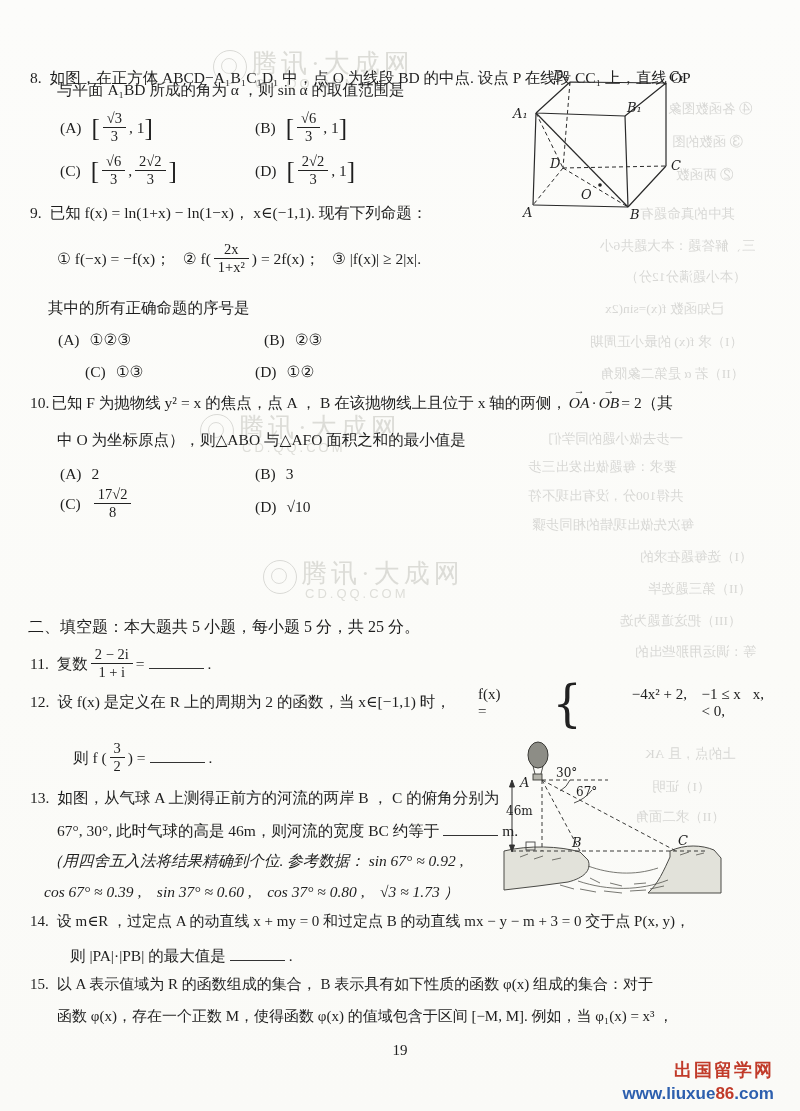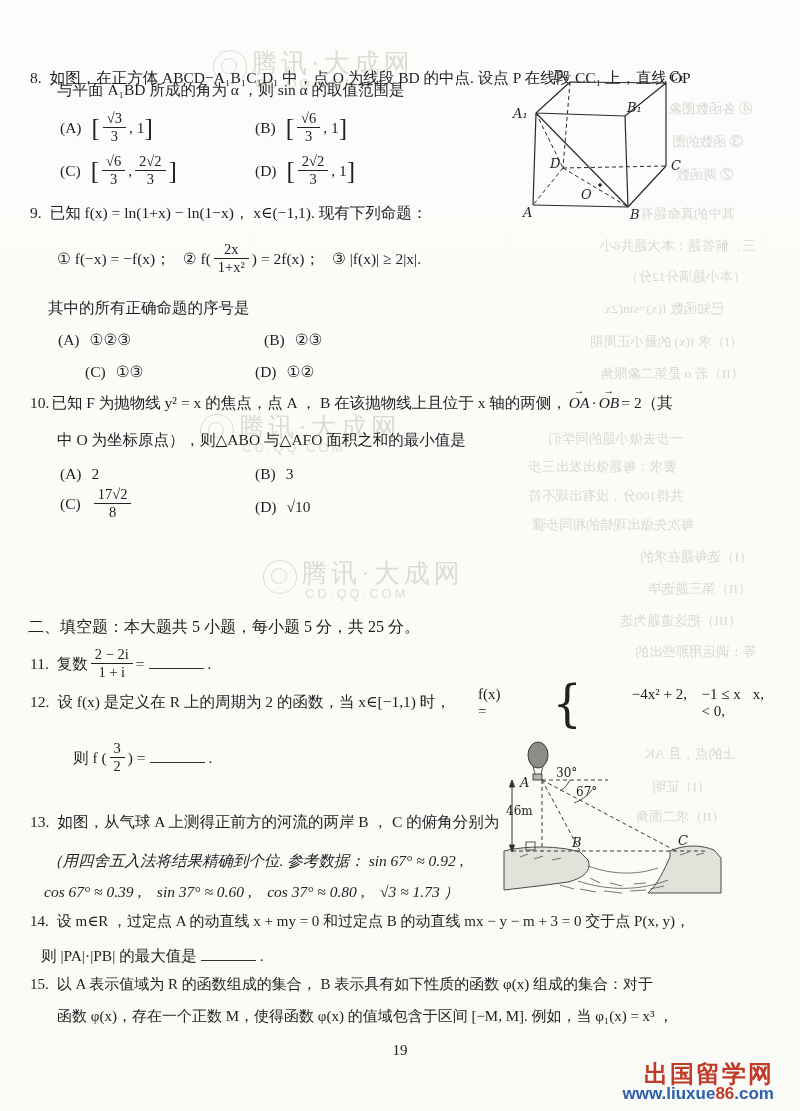--- a/index.html
+++ b/index.html
@@ -47,21 +47,21 @@
   .wm .ring{position:absolute;width:32px;height:32px;border:1.6px solid #dadad6;
       border-radius:50%;left:0;top:4px;}
   .wm .ring::after{content:"";position:absolute;left:7px;top:7px;width:14px;height:14px;
       border:1.3px solid #dcdcd8;border-radius:50%;}
   .wm .nm{position:absolute;left:38px;top:0;font-size:26px;letter-spacing:4px;
       white-space:nowrap;color:#dcdcd7;}
   .wm .lu{position:absolute;left:42px;top:30px;font-size:13px;letter-spacing:3px;
       white-space:nowrap;color:#dedeD9;font-family:"Liberation Sans",sans-serif;}
   
   .pageno{position:absolute;left:0;width:100%;text-align:center;top:1042px;font-size:15px;}
-  .site{position:absolute;right:26px;top:1058px;font-size:24px;font-weight:bold;
+  .site{position:absolute;right:26px;top:1058px;font-size:18px;font-weight:bold;
       letter-spacing:2px;color:#c13b2a;font-family:"Liberation Sans",sans-serif;}
   .url{position:absolute;right:26px;top:1084px;font-size:17px;font-weight:bold;
       color:#2d5fae;font-family:"Liberation Sans",sans-serif;}
   .url .num{color:#c13b2a;}
   svg text{font-family:"DejaVu Serif","Liberation Serif",serif;font-size:13px;
       font-style:italic;fill:#1e1e1e;}
   svg .dim{font-size:12px;font-style:normal;}
 </style>
 </head>
 <body>
@@ -237,22 +237,25 @@
         </span>
     </span>
   </div>
   <div class="tl" style="left:57px;top:742px;margin-left:16px;">
     <span>则 f (</span><span class="fr">
         <span class="n">3</span>
         <span class="d">2</span>
       </span><span>) =</span><span class="blk"></span><span>.</span>
   </div>
 
-  <div class="tl" style="left:30px;top:812px;">
+  <div class="tl" style="left:30px;top:788px;">
     <span class="qn">13.</span><span>如图，从气球 A 上测得正前方的河流的两岸 B ， C 的俯角分别为</span>
+  </div>
+  <div class="tl" style="left:57px;top:820px;">
+    <span>67°, 30°, 此时气球的高是 46m，则河流的宽度 BC 约等于</span><span class="blk"></span><span>m.</span>
   </div>
   <div class="tl kai" style="left:47px;top:851px;">
     <span>（用四舍五入法将结果精确到个位. 参考数据： sin 67° ≈ 0.92 ,</span>
   </div>
   <div class="tl kai" style="left:44px;top:882px;">
     <span>cos 67° ≈ 0.39 ,　sin 37° ≈ 0.60 ,　cos 37° ≈ 0.80 ,　√3 ≈ 1.73 ）</span>
   </div>
 
   <svg style="position:absolute;left:500px;top:733px;" width="225" height="170" viewBox="0 0 225 170">
 
@@ -298,21 +301,21 @@
     <text class="dim" x="56" y="44">30°</text>
     <text class="dim" x="76" y="63">67°</text>
     <text x="20" y="54">A</text>
     <text x="72" y="114">B</text>
     <text x="178" y="112">C</text>
   </svg>
 
   <div class="tl fs15" style="left:30px;top:912px;">
     <span class="qn">14.</span><span>设 m∈R ，过定点 A 的动直线 x + my = 0 和过定点 B 的动直线 mx − y − m + 3 = 0 交于点 P(x, y)，</span>
   </div>
-  <div class="tl" style="left:41px;top:945px;">
+  <div class="tl" style="left:70px;top:945px;">
     <span>则 |PA|·|PB| 的最大值是</span><span class="blk"></span><span>.</span>
   </div>
 
   <div class="tl fs15" style="left:30px;top:975px;">
     <span class="qn">15.</span><span>以 A 表示值域为 R 的函数组成的集合， B 表示具有如下性质的函数 φ(x) 组成的集合：对于</span>
   </div>
   <div class="tl fs15" style="left:57px;top:1007px;">
     <span>函数 φ(x)，存在一个正数 M，使得函数 φ(x) 的值域包含于区间 [−M, M]. 例如，当 φ₁(x) = x³ ，</span>
   </div>
 

